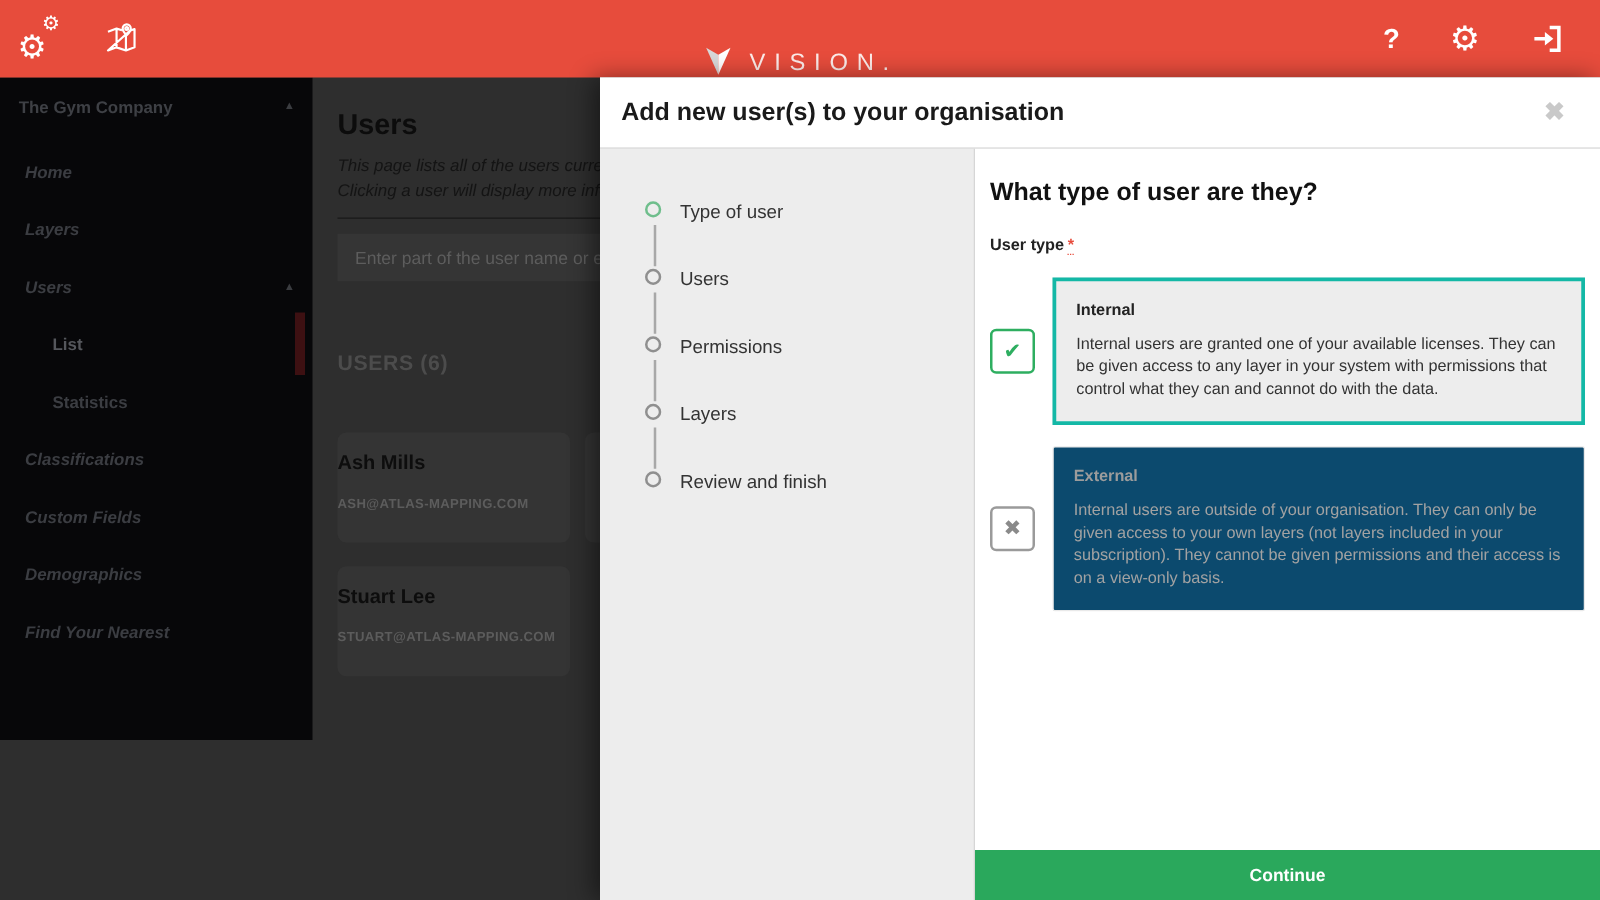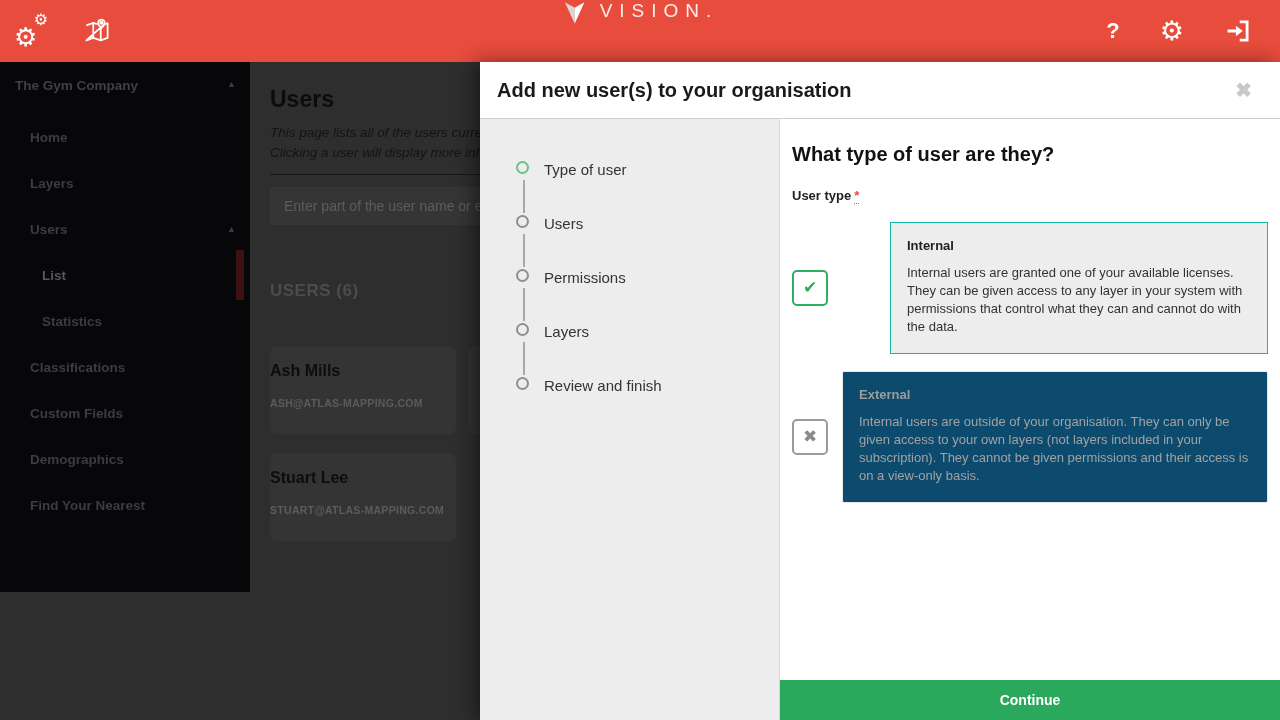--- a/index.html
+++ b/index.html
@@ -8,35 +8,35 @@
 
   
   .topbar { position:absolute; top:0; left:0; width:1280px; height:62px;
     background:#e74c3c; display:flex; align-items:center; z-index:50; }
   .topbar-left { display:flex; align-items:center; gap:34px; padding-left:14px; }
   .tb-icon { color:#fff; cursor:pointer; display:flex; align-items:center; justify-content:center; }
   .gears-wrap { position:relative; width:34px; height:34px; }
   .gear-big { font-size:26px; position:absolute; left:0; bottom:-2px; line-height:1; }
   .gear-small { font-size:16px; position:absolute; right:0; top:-2px; line-height:1; }
   .logo { position:absolute; left:50%; top:0; transform:translateX(-50%); height:62px;
-    display:flex; align-items:flex-start; gap:12px; }
+    display:flex; align-items:flex-end; gap:12px; }
   .logo-text { color:#fdecea; font-size:19px; letter-spacing:7px; font-weight:400; }
   .topbar-right { position:absolute; right:0; top:0; height:62px; display:flex;
     align-items:center; gap:40px; padding-right:28px; }
   .help-q { font-size:22px; font-weight:700; color:#fff; }
   .gear-right { font-size:27px; color:#fff; line-height:1; }
 
   
   .sidebar { position:absolute; top:62px; left:0; width:250px; height:530px;
     background:#070709; z-index:10; }
   .org-row { position:relative; height:52px; padding:16px 0 0 15px;
     color:#3e4045; font-size:13.5px; font-weight:700; cursor:pointer; }
   .nav-item { position:relative; height:46px; display:flex; align-items:center;
     color:#3b3d42; font-size:13.5px; font-weight:700; cursor:pointer; }
-  .lvl1 { padding-left:30px; }
+  .lvl1 { padding-left:20px;font-style:italic; }
   .lvl2 { padding-left:42px; }
   .nav-item.active { color:#55575c; }
   .active-bar { position:absolute; right:6px; top:-2px; width:8px; height:50px;
     background:#3d1012; }
   .caret { position:absolute; right:14px; top:50%; transform:translateY(-50%);
     font-size:9px; color:#3a3c40; }
   .org-row .caret { top:22px; }
 
   
   .main { position:absolute; top:62px; left:250px; width:520px; height:658px;
@@ -87,21 +87,21 @@
   .field-label { margin-top:22px; font-size:13px; font-weight:700; color:#222; }
   .req-star { color:#e74c3c; border-bottom:1px dotted #e74c3c; margin-left:3px; }
   .option-row { display:flex; align-items:center; margin-top:19px; }
   .option-row.external { margin-top:17px; }
   .opt-check { width:36px; height:36px; border-radius:5px; background:#fff;
     display:flex; align-items:center; justify-content:center; font-size:17px;
     cursor:pointer; flex:0 0 auto; margin-right:14px; }
   .opt-check.selected { border:2px solid #2eae60; color:#2eae60; }
   .opt-check.unselected { border:2px solid #9a9a9a; color:#8a8a8a; }
   .opt-card { flex:1; padding:15px 16px 17px 16px; }
-  .opt-card.internal { background:#ededed; border:1px solid #14b8a6;margin-left:48px; }
+  .opt-card.internal { background:#ededed; border:3px solid #14b8a6; }
   .opt-card.external { background:#0c4a6e; border:1px solid #e9e9e9; border-radius:2px; }
   .opt-title { font-size:13px; font-weight:700; color:#222; margin-bottom:11px; }
   .opt-desc { font-size:13px; color:#333; line-height:1.38; }
   .opt-card.external .opt-title { color:#9c9c9c; }
   .opt-card.external .opt-desc { color:#a2a2a2; }
   .continue-btn { position:absolute; bottom:0; left:0; width:100%; height:40px;
     background:#2aa85c; color:#fff; border:none; font-size:14px; font-weight:700;
     cursor:pointer; font-family:"Liberation Sans", sans-serif; }
 </style>
 </head>

